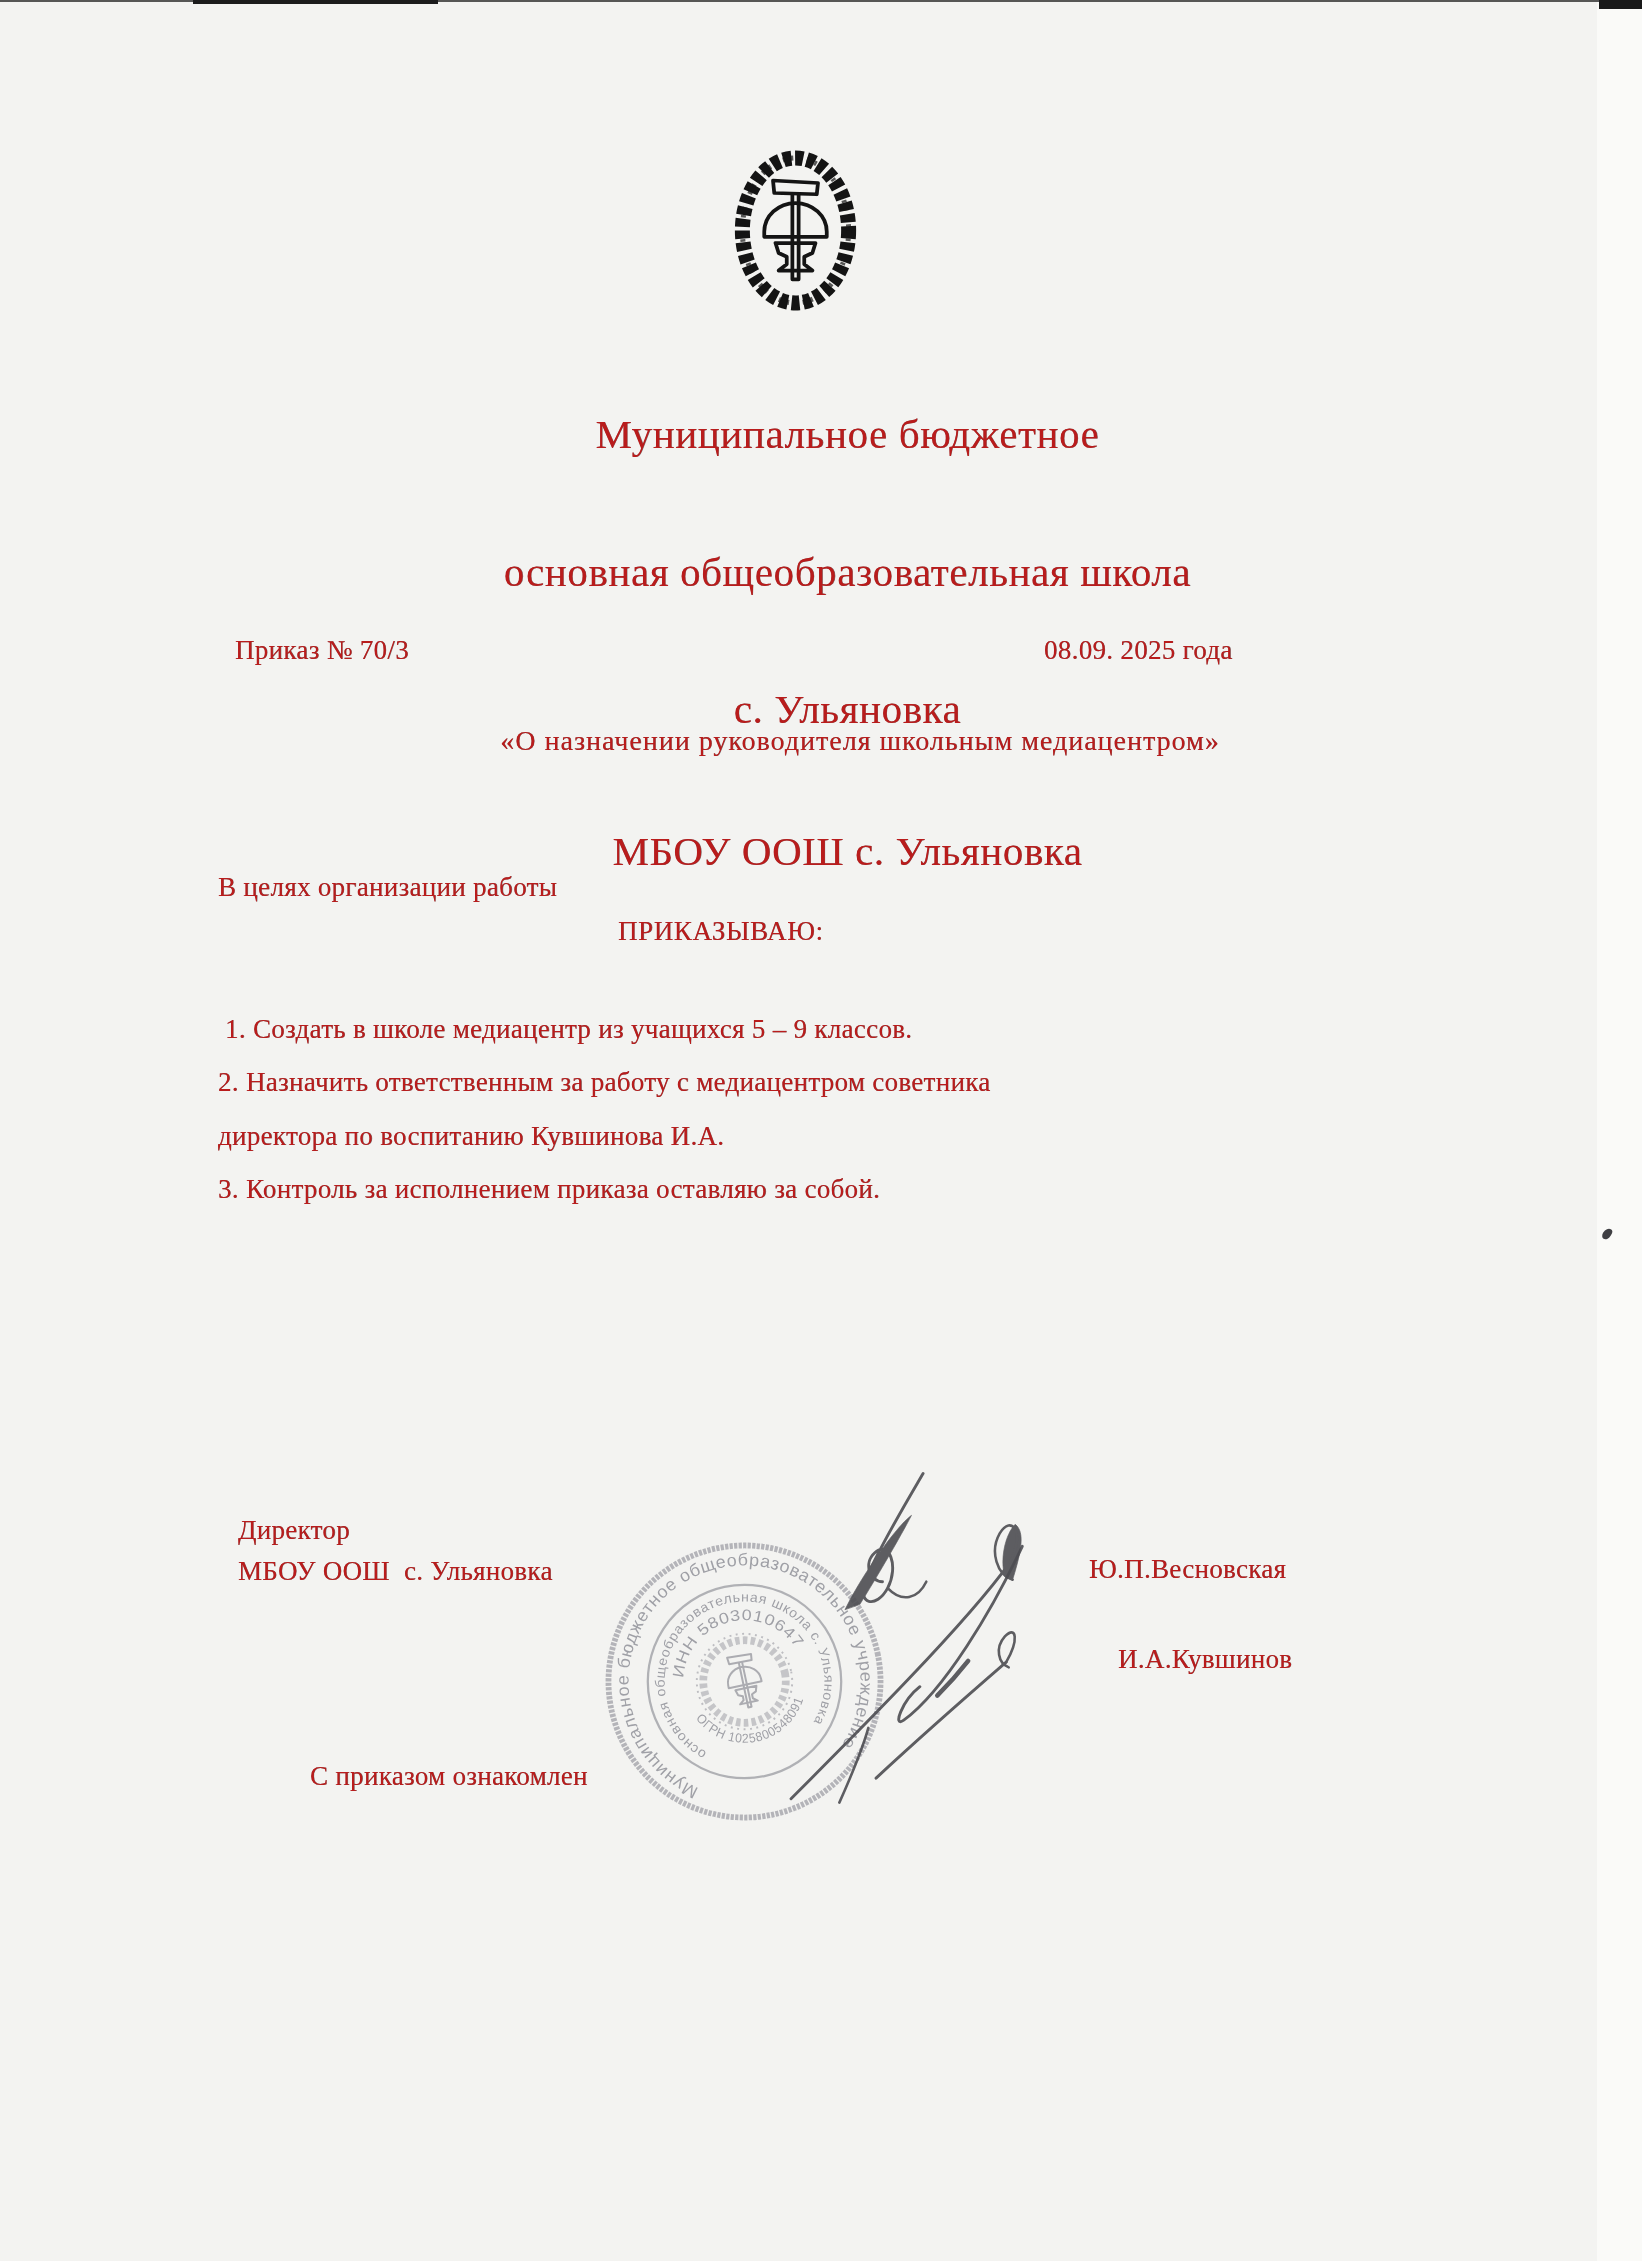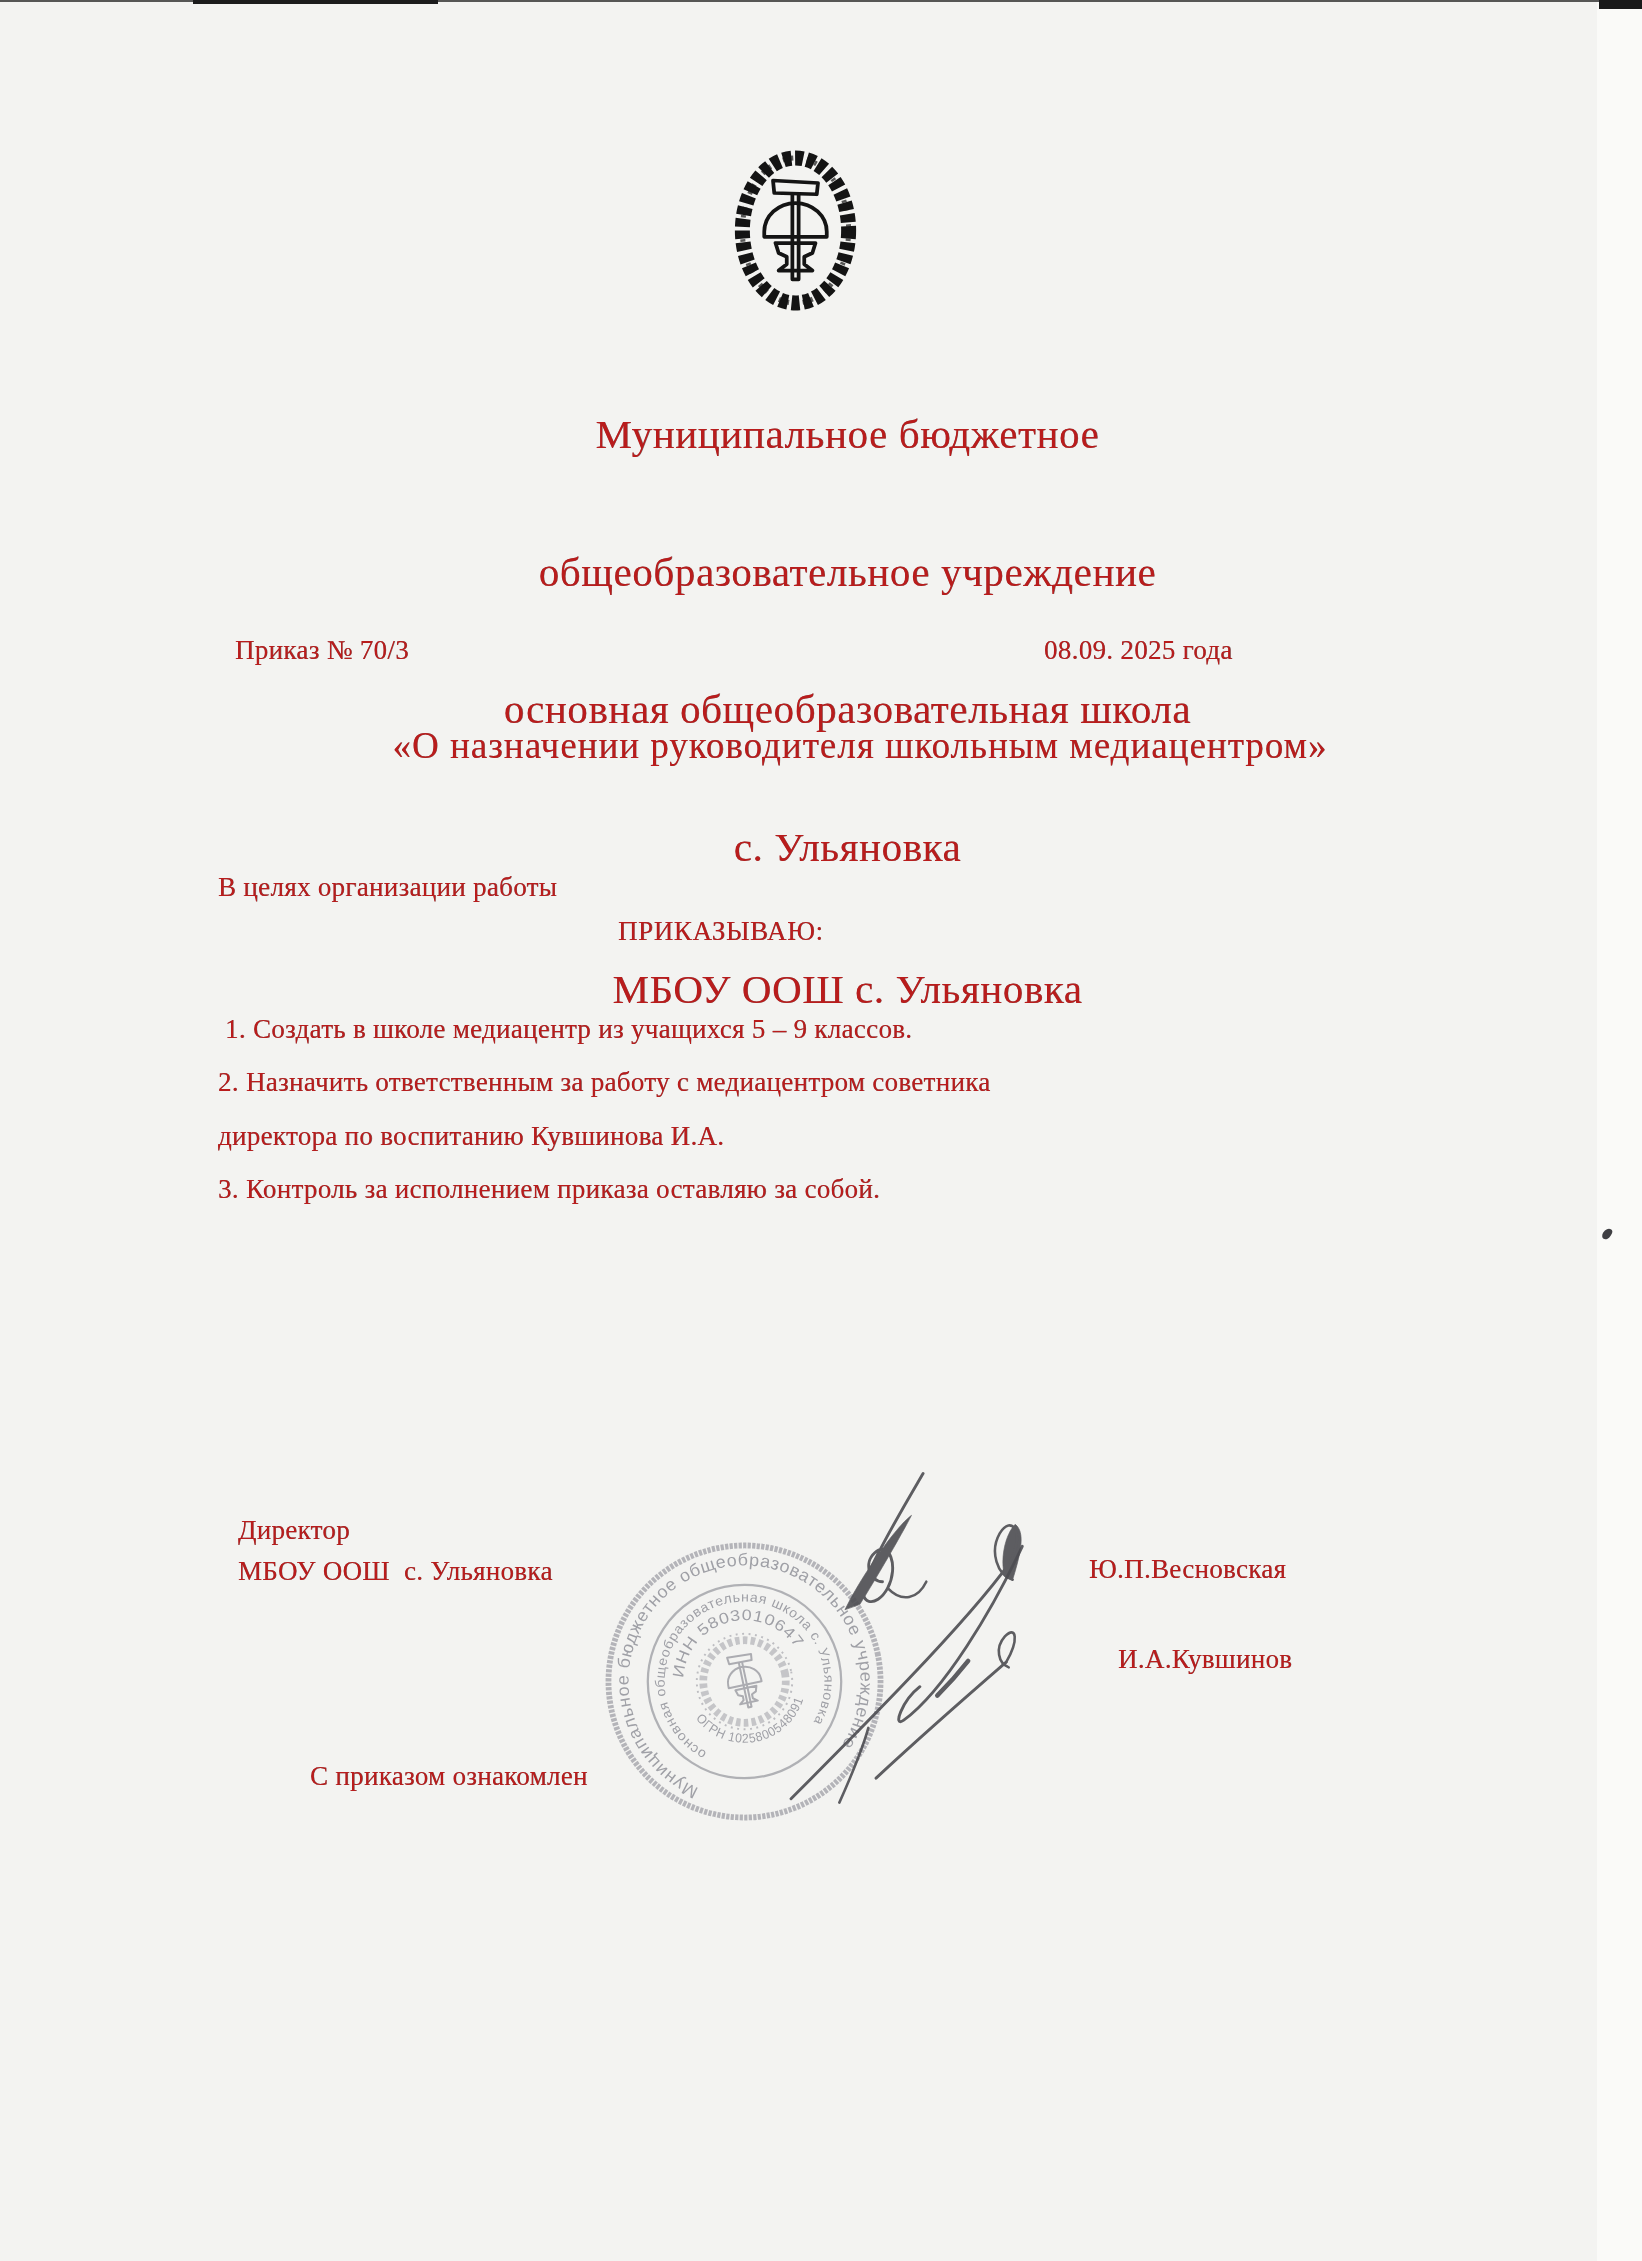--- a/index.html
+++ b/index.html
@@ -46,30 +46,29 @@
       <path d="M -32 20 L 32 20 L 27 36 L 14 42 L 14 54 L 27 64 L -27 64 L -14 54 L -14 42 L -27 36 Z"></path>
     </g>
   </defs>
   <ellipse cx="0" cy="0" rx="85" ry="116" fill="none" stroke="currentColor" stroke-width="24" stroke-dasharray="13 6"></ellipse>
   <ellipse cx="0" cy="0" rx="85" ry="116" fill="none" stroke="currentColor" stroke-width="8" stroke-dasharray="4 9" opacity=".7"></ellipse>
   <use href="#emblem"></use>
 </svg>
 
 <div class="abs txt header-size centered" style="left:271px;top:320px;width:1153px;">
   <div>Муниципальное бюджетное</div>
-  <div>общеобразовательное учреждение</div>
   <div>основная общеобразовательная школа</div>
   <div>с. Ульяновка</div>
   <div style="margin-top:3.9px;">МБОУ ООШ с. Ульяновка</div>
 </div>
 
 <div class="abs txt body-size" style="left:235px;top:635px;">Приказ № 70/3</div>
 <div class="abs txt body-size" style="left:1044px;top:635px;">08.09. 2025 года</div>
 
-<div class="abs txt centered" style="left:309px;top:725px;width:1102px;font-size:37px;letter-spacing:1px;">«О назначении руководителя школьным медиацентром»</div>
+<div class="abs txt centered" style="left:309px;top:725px;width:1102px;font-size:28px;letter-spacing:1px;">«О назначении руководителя школьным медиацентром»</div>
 
 <div class="abs txt body-size" style="left:218px;top:872px;">В целях организации работы</div>
 <div class="abs txt body-size" style="left:618px;top:916px;letter-spacing:0.6px;">ПРИКАЗЫВАЮ:</div>
 
 <div class="abs txt body-size" style="left:218px;top:1014px;"> 1. Создать в школе медиацентр из учащихся 5 – 9 классов.</div>
 <div class="abs txt body-size" style="left:218px;top:1067px;">2. Назначить ответственным за работу с медиацентром советника</div>
 <div class="abs txt body-size" style="left:218px;top:1121px;">директора по воспитанию Кувшинова И.А.</div>
 <div class="abs txt body-size" style="left:218px;top:1174px;text-align:center;">3. Контроль за исполнением приказа оставляю за собой.</div>
 
 <div class="abs txt body-size" style="left:238px;top:1515px;">Директор</div>

